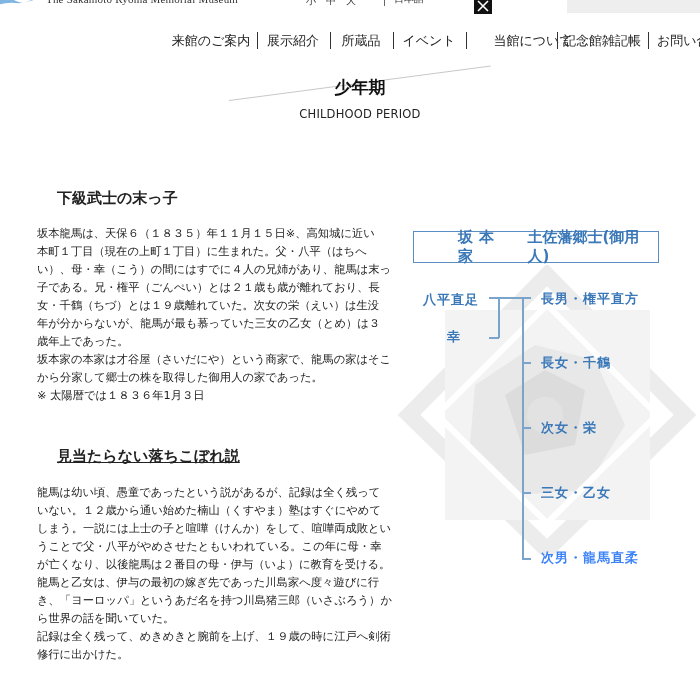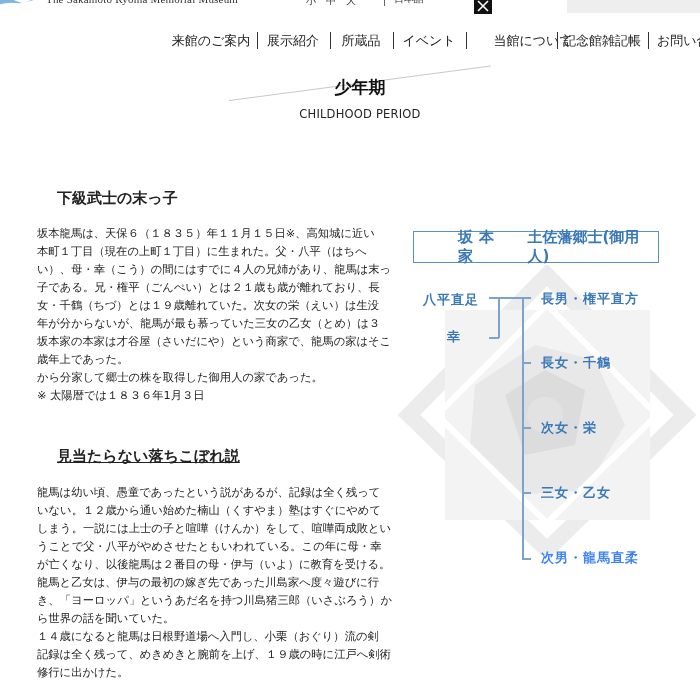--- a/index.html
+++ b/index.html
@@ -85,37 +85,36 @@
 <div class="page-subtitle">CHILDHOOD PERIOD</div>
 
 <h2 class="section-heading" style="top:189px;">下級武士の末っ子</h2>
 <div class="body-text" style="top:225px;">
   <p>坂本龍馬は、天保６（１８３５）年１１月１５日※、高知城に近い</p>
   <p>本町１丁目（現在の上町１丁目）に生まれた。父・八平（はちへ</p>
   <p>い）、母・幸（こう）の間にはすでに４人の兄姉があり、龍馬は末っ</p>
   <p>子である。兄・権平（ごんぺい）とは２１歳も歳が離れており、長</p>
   <p>女・千鶴（ちづ）とは１９歳離れていた。次女の栄（えい）は生没</p>
   <p>年が分からないが、龍馬が最も慕っていた三女の乙女（とめ）は３</p>
+  <p>歳年上であった。</p>
   <p>坂本家の本家は才谷屋（さいだにや）という商家で、龍馬の家はそこ</p>
-  <p>歳年上であった。</p>
   <p>から分家して郷士の株を取得した御用人の家であった。</p>
   <p>※ 太陽暦では１８３６年1月３日</p>
 </div>
 
 <h2 class="section-heading" style="top:447px;text-decoration:underline;">見当たらない落ちこぼれ説</h2>
 <div class="body-text" style="top:484px;">
   <p>龍馬は幼い頃、愚童であったという説があるが、記録は全く残って</p>
   <p>いない。１２歳から通い始めた楠山（くすやま）塾はすぐにやめて</p>
   <p>しまう。一説には上士の子と喧嘩（けんか）をして、喧嘩両成敗とい</p>
   <p>うことで父・八平がやめさせたともいわれている。この年に母・幸</p>
   <p>が亡くなり、以後龍馬は２番目の母・伊与（いよ）に教育を受ける。</p>
   <p>龍馬と乙女は、伊与の最初の嫁ぎ先であった川島家へ度々遊びに行</p>
   <p>き、「ヨーロッパ」というあだ名を持つ川島猪三郎（いさぶろう）か</p>
   <p>ら世界の話を聞いていた。</p>
-  <p>１４歳になると龍馬は日根野道場へ入門し、小栗（おぐり）流の剣</p>
   <p>記録は全く残って、めきめきと腕前を上げ、１９歳の時に江戸へ剣術</p>
   <p>修行に出かけた。</p>
 </div>
 
 <div class="tree">
 
   <svg class="kamon" viewBox="0 0 305 290">
     <g fill="none" stroke="#ececec" stroke-width="16">
       <polygon points="152,10 290,150 152,285 14,150"></polygon>
     </g>

